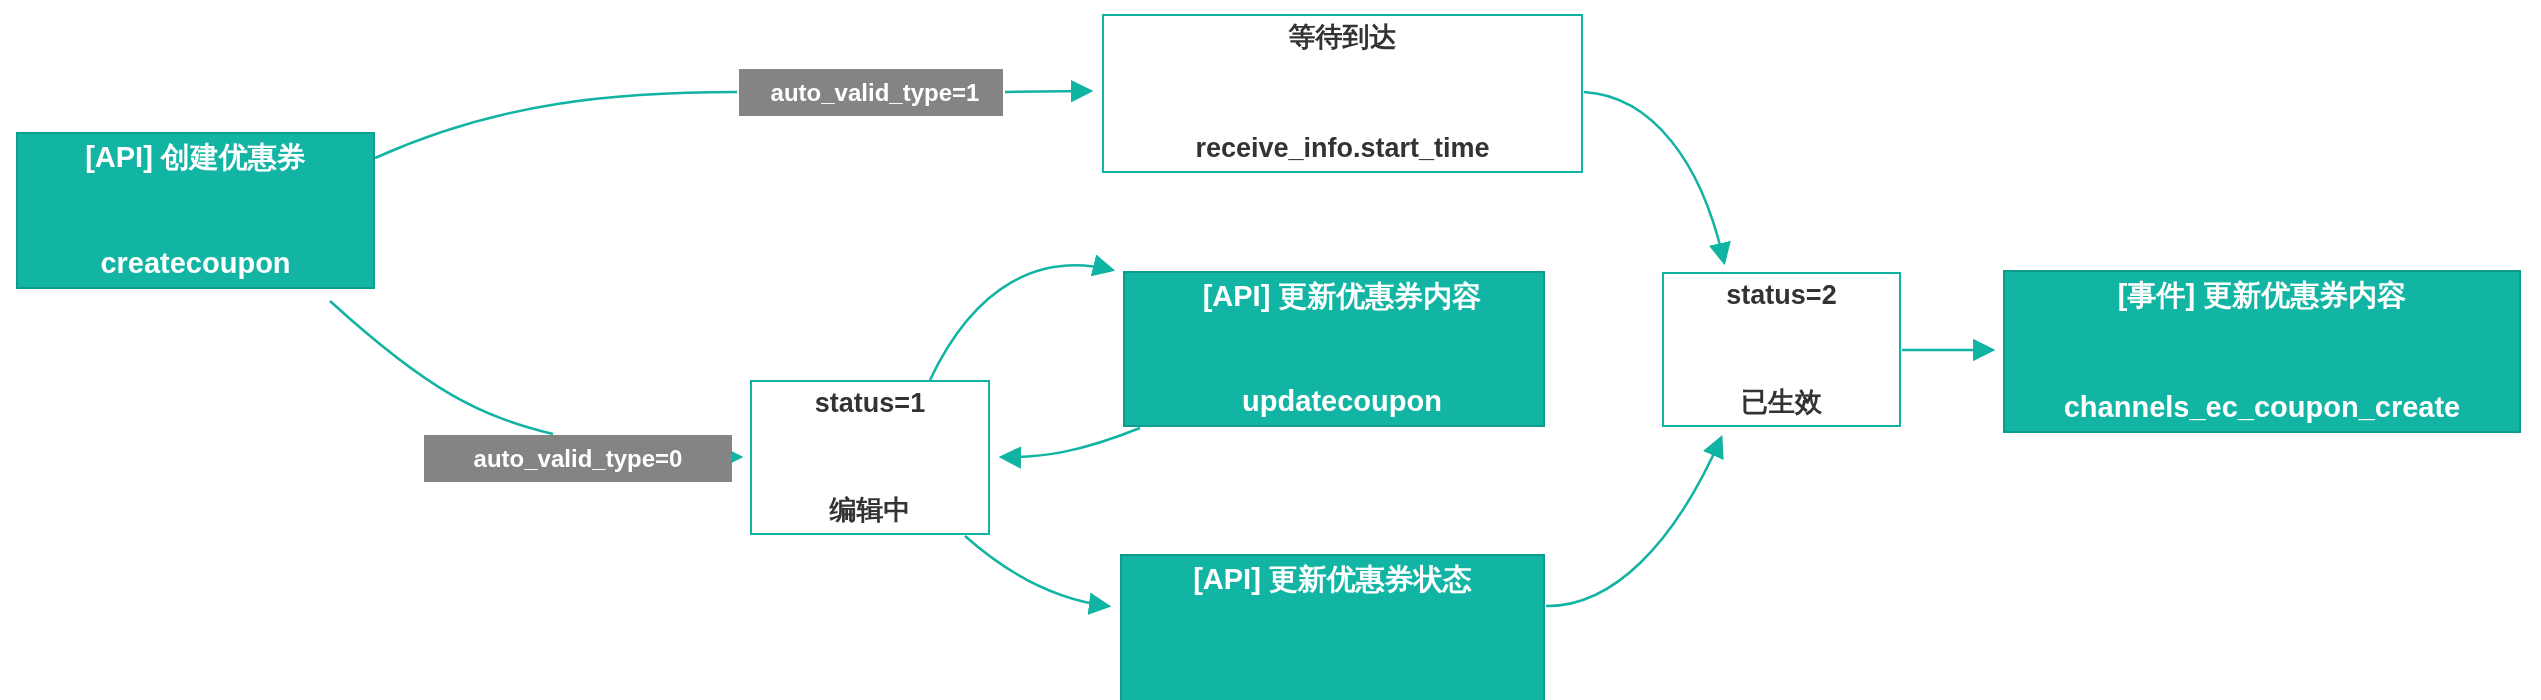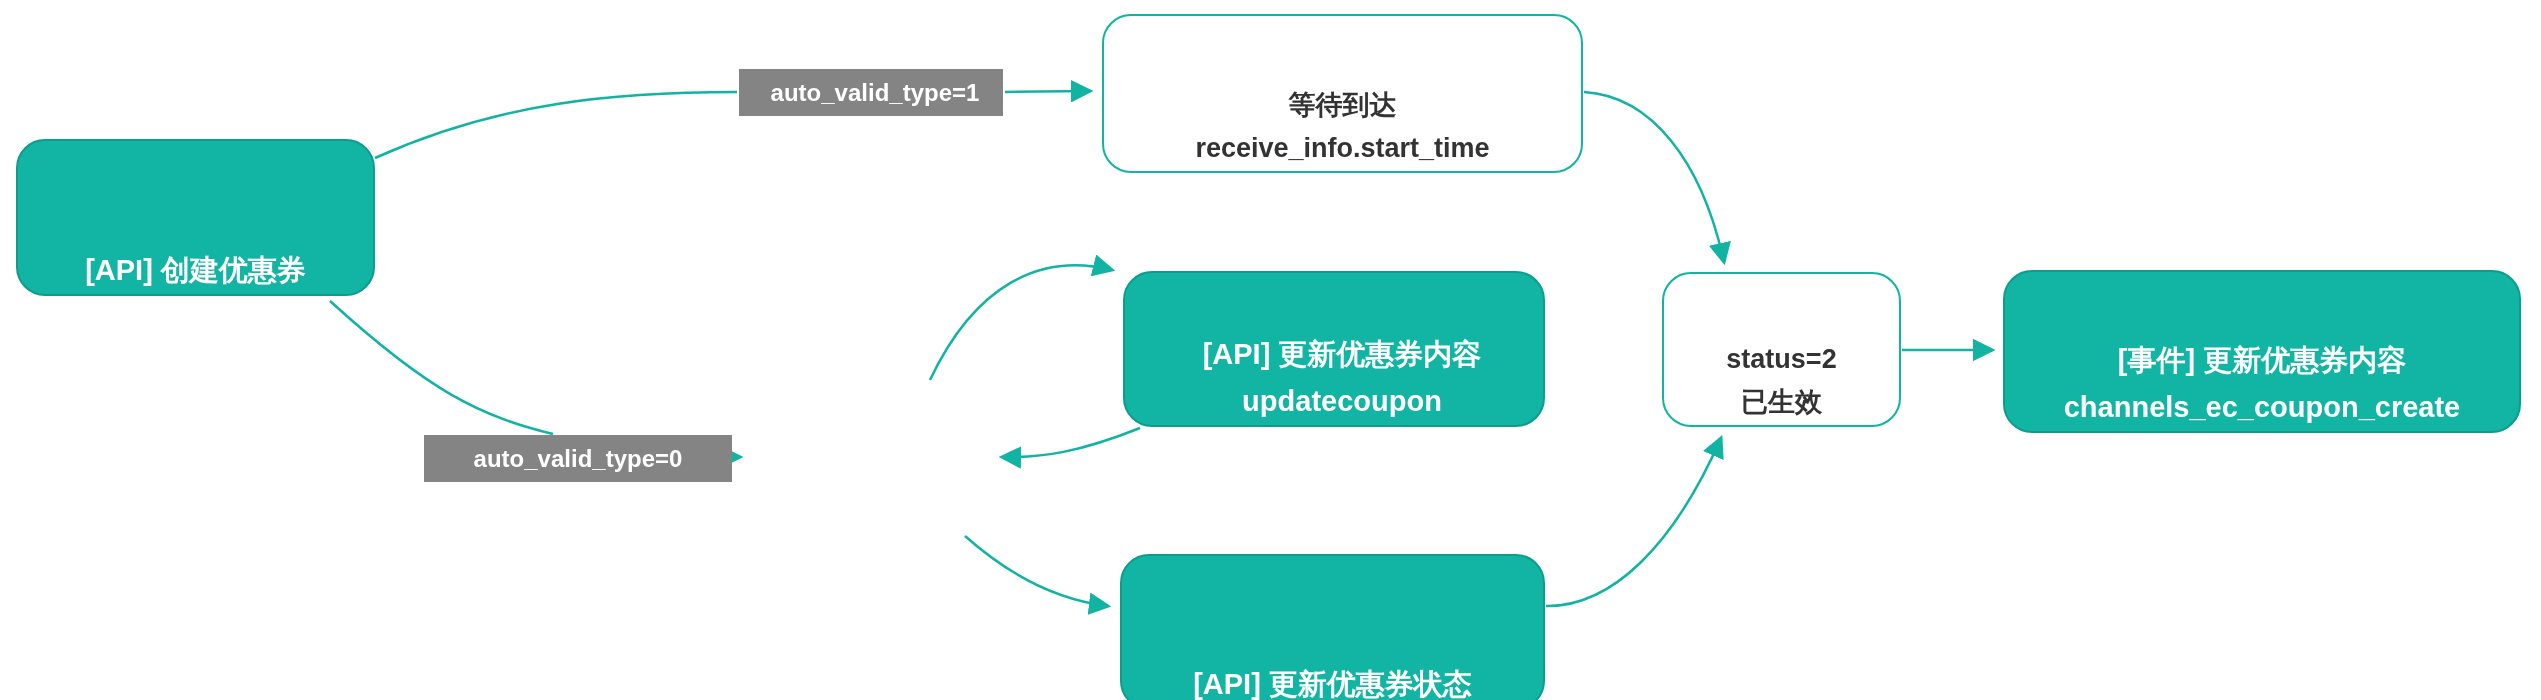--- a/index.html
+++ b/index.html
@@ -10,26 +10,25 @@
     background:#ffffff;
     font-family:"Liberation Sans","DejaVu Sans",sans-serif;
     overflow:hidden;
   }
   .edges { position:absolute; left:0; top:0; width:2541px; height:700px; }
   .node {
     position:absolute;
     box-sizing:border-box;
     display:flex;
     flex-direction:column;
-    justify-content:flex-end;
+    justify-content:space-between;
     align-items:center;
     text-align:center;
     line-height:1.62;
     font-weight:600;
-    border-radius:29px;
   }
   .node-teal {
     background:#12b5a3;
     border:2px solid #0e9d8d;
     color:#ffffff;
     font-size:29px;
   }
   .node-white {
     background:#ffffff;
     border:2px solid #11b3a2;
@@ -67,37 +66,42 @@
       <path d="M 689 457 L 740 457" marker-end="url(#arrow)"></path>
       <path d="M 930 380 C 975 285, 1040 252, 1112 270" marker-end="url(#arrow)"></path>
       <path d="M 1140 428 C 1080 452, 1042 458, 1002 457" marker-end="url(#arrow)"></path>
       <path d="M 965 536 C 1010 576, 1058 600, 1108 606" marker-end="url(#arrow)"></path>
       <path d="M 1546 606 C 1612 607, 1674 545, 1721 438" marker-end="url(#arrow)"></path>
       <path d="M 1584 92 C 1652 96, 1702 162, 1724 262" marker-end="url(#arrow)"></path>
       <path d="M 1902 350 L 1992 350" marker-end="url(#arrow)"></path>
     </g>
   </svg>
 
-  <div class="node node-teal" style="left:16px;top:139px;width:359px;height:157px;">
+  <div class="node node-teal" style="left:16px;top:132px;width:359px;height:157px;">
     <div>[API] 创建优惠券</div>
+    <div>createcoupon</div>
   </div>
 
   <div class="edge-label" style="left:739px;top:69px;width:264px;height:47px;padding-left:8px;">
     <span>auto_valid_type=1</span>
   </div>
 
   <div class="node node-white" style="left:1102px;top:14px;width:481px;height:159px;">
     <div>等待到达</div>
     <div>receive_info.start_time</div>
   </div>
 
   <div class="edge-label" style="left:424px;top:435px;width:308px;height:47px;">
     <span>auto_valid_type=0</span>
   </div>
 
+  <div class="node node-white" style="left:750px;top:380px;width:240px;height:155px;">
+    <div>status=1</div>
+    <div>编辑中</div>
+  </div>
 
   <div class="node node-teal" style="left:1123px;top:271px;width:422px;height:156px;padding-left:16px;">
     <div>[API] 更新优惠券内容</div>
     <div>updatecoupon</div>
   </div>
 
   <div class="node node-teal" style="left:1120px;top:527px;width:425px;height:156px;margin-top:27px;">
     <div>[API] 更新优惠券状态</div>
   </div>
 

